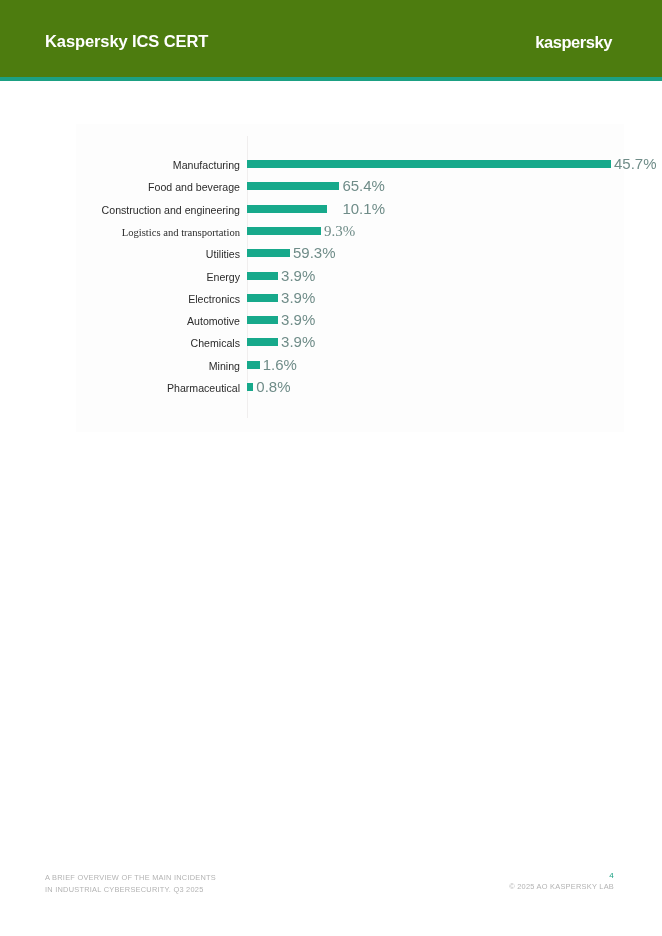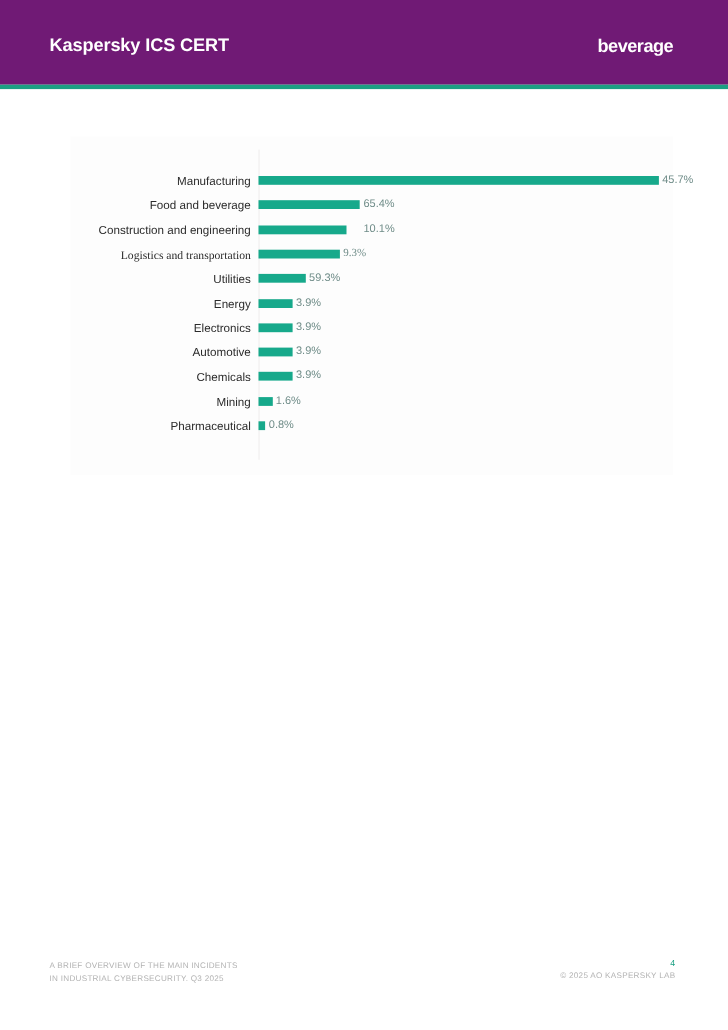--- a/index.html
+++ b/index.html
@@ -15,21 +15,21 @@
     font-family: "Liberation Sans", sans-serif;
     -webkit-font-smoothing: antialiased;
   }
 
   
   .header {
     position: absolute;
     left: 0; top: 0;
     width: 662px;
     height: 77px;
-    background: #701a75;
+    background: #4d7c0f;
   }
   .header-title {
     position: absolute;
     left: 45px;
     top: 32px;
     font-size: 16.5px;
     font-weight: 700;
     color: #ffffff;
     letter-spacing: -0.1px;
     white-space: nowrap;
@@ -48,21 +48,21 @@
     position: absolute;
     left: 0; top: 77px;
     width: 662px;
     height: 4px;
     background: #1ba083;
   }
 
   
   .chart-panel {
     position: absolute;
-    left: 64px;
+    left: 76px;
     top: 124px;
     width: 548px;
     height: 308px;
     background: #fdfdfd;
   }
   .chart-plot {
     position: absolute;
     left: 0; top: 0;
     width: 548px;
     height: 308px;
@@ -100,21 +100,21 @@
     height: 8px;
   }
   .bar-fill {
     height: 8px;
     background: #17a98b;
     border-radius: 0;
   }
   .bar-value {
     position: absolute;
     top: 3px;
-    font-size: 10px;
+    font-size: 15px;
     color: #6f8c88;
     white-space: nowrap;
     line-height: 12px;
   }
 
   
   .footer-left {
     position: absolute;
     left: 45px;
     top: 872px;
@@ -142,21 +142,21 @@
     color: #b3b3b3;
     line-height: 11.5px;
     letter-spacing: 0.25px;
   }
 </style>
 </head>
 <body>
 
 <div class="header">
   <div class="header-title">Kaspersky ICS CERT</div>
-  <div class="brand-logo">beverage</div>
+  <div class="brand-logo">kaspersky</div>
 </div>
 <div class="header-accent"></div>
 
 <div class="chart-panel">
   <div class="chart-plot">
     <div class="axis-line"></div>
     <div id="bars-container">
         <div class="bar-row" style="top: 31px;">
           <div class="bar-label">Manufacturing</div>
           <div class="bar-track" style="width: 364px;">

